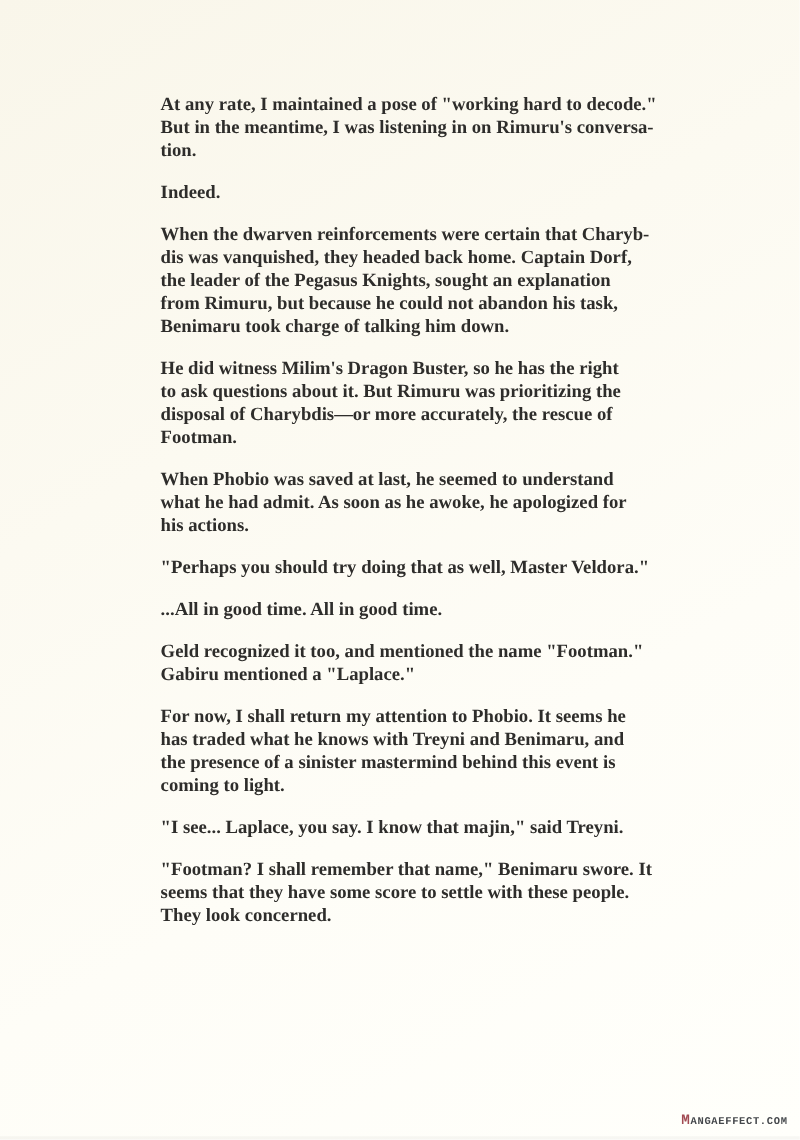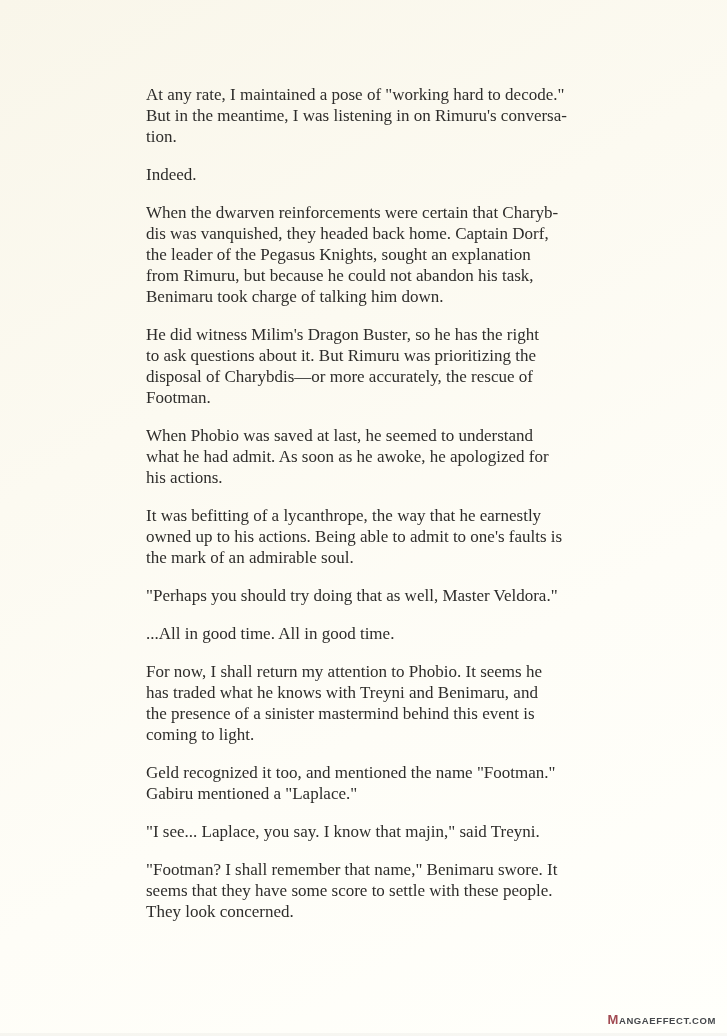--- a/index.html
+++ b/index.html
@@ -32,26 +32,27 @@
     width: 482px;
     font-family: "Liberation Serif", serif;
     font-size: 17px;
     line-height: 21px;
     color: #2e2d2b;
     text-rendering: optimizeLegibility;
   }
   .para {
     margin: 0 0 17px 0;
     white-space: pre-line;
+    font-weight: bold;
   }
   .watermark {
     position: absolute;
     right: 11px;
     bottom: 10px;
-    font-family: Liberation Sans, sans-serif;
+    font-family: Liberation Mono, monospace;
     font-weight: bold;
     font-size: 10px;
     letter-spacing: 0.6px;
     line-height: 1;
     white-space: nowrap;
   }
   .wm-initial {
     color: #a14a52;
     font-size: 13px;
     vertical-align: baseline;
@@ -75,31 +76,28 @@
 the leader of the Pegasus Knights, sought an explanation
 from Rimuru, but because he could not abandon his task,
 Benimaru took charge of talking him down.</p>
       <p class="para">He did witness Milim's Dragon Buster, so he has the right
 to ask questions about it. But Rimuru was prioritizing the
 disposal of Charybdis—or more accurately, the rescue of
 Footman.</p>
       <p class="para">When Phobio was saved at last, he seemed to understand
 what he had admit. As soon as he awoke, he apologized for
 his actions.</p>
-      <p class="para">It was befitting of a lycanthrope, the way that he earnestly
-owned up to his actions. Being able to admit to one's faults is
-the mark of an admirable soul.</p>
       <p class="para">"Perhaps you should try doing that as well, Master Veldora."</p>
       <p class="para">...All in good time. All in good time.</p>
+      <p class="para">Geld recognized it too, and mentioned the name "Footman."
+Gabiru mentioned a "Laplace."</p>
       <p class="para">For now, I shall return my attention to Phobio. It seems he
 has traded what he knows with Treyni and Benimaru, and
 the presence of a sinister mastermind behind this event is
 coming to light.</p>
-      <p class="para">Geld recognized it too, and mentioned the name "Footman."
-Gabiru mentioned a "Laplace."</p>
       <p class="para">"I see... Laplace, you say. I know that majin," said Treyni.</p>
       <p class="para">"Footman? I shall remember that name," Benimaru swore. It
 seems that they have some score to settle with these people.
 They look concerned.</p>
     </div>
 
   <div class="watermark"><span class="wm-initial">M</span><span class="wm-rest">ANGAEFFECT.COM</span></div>
 </div>
 
 </body></html>

